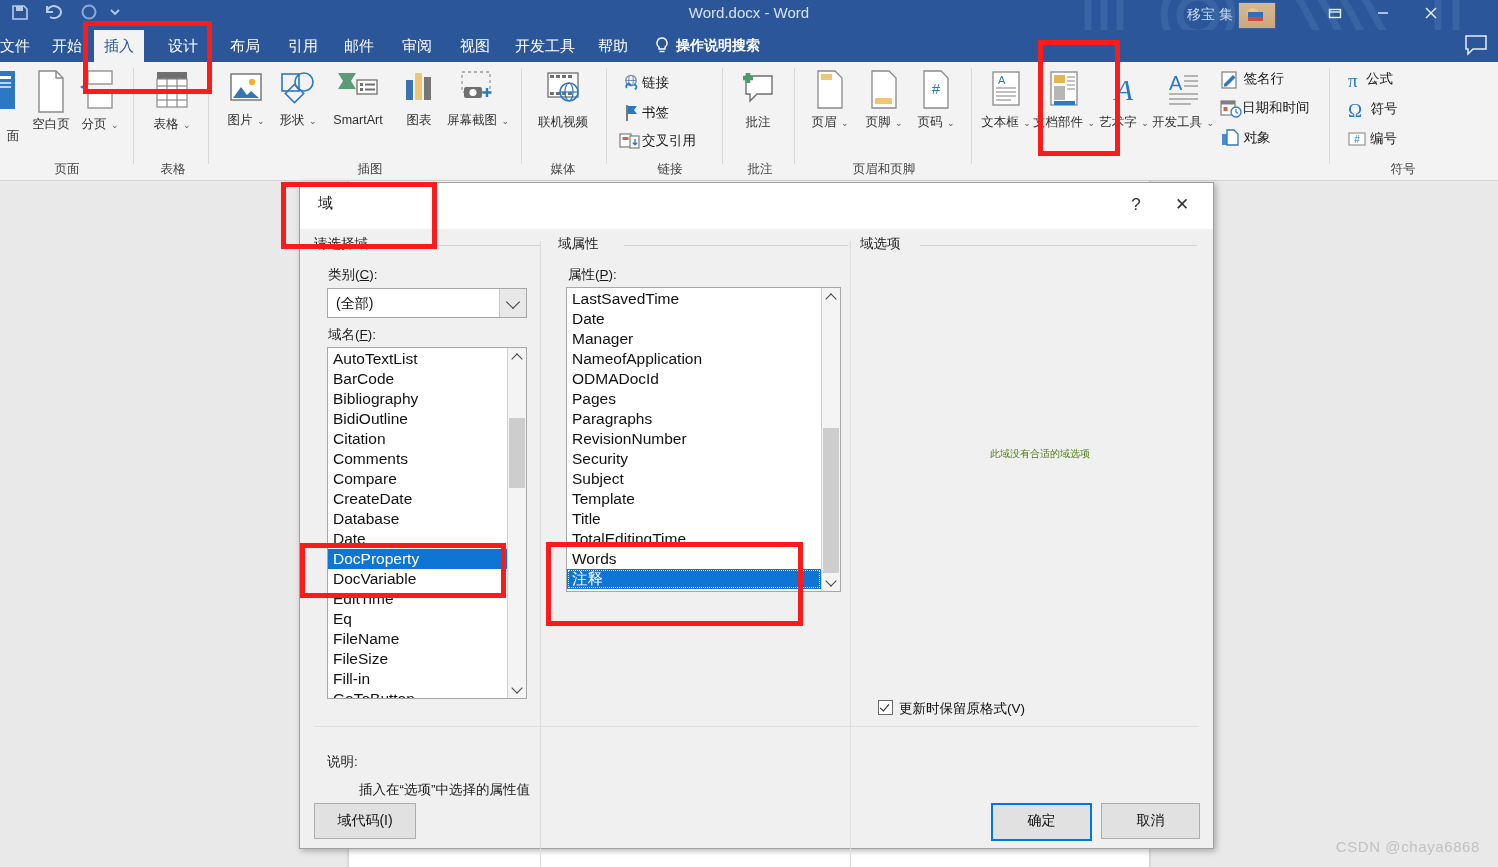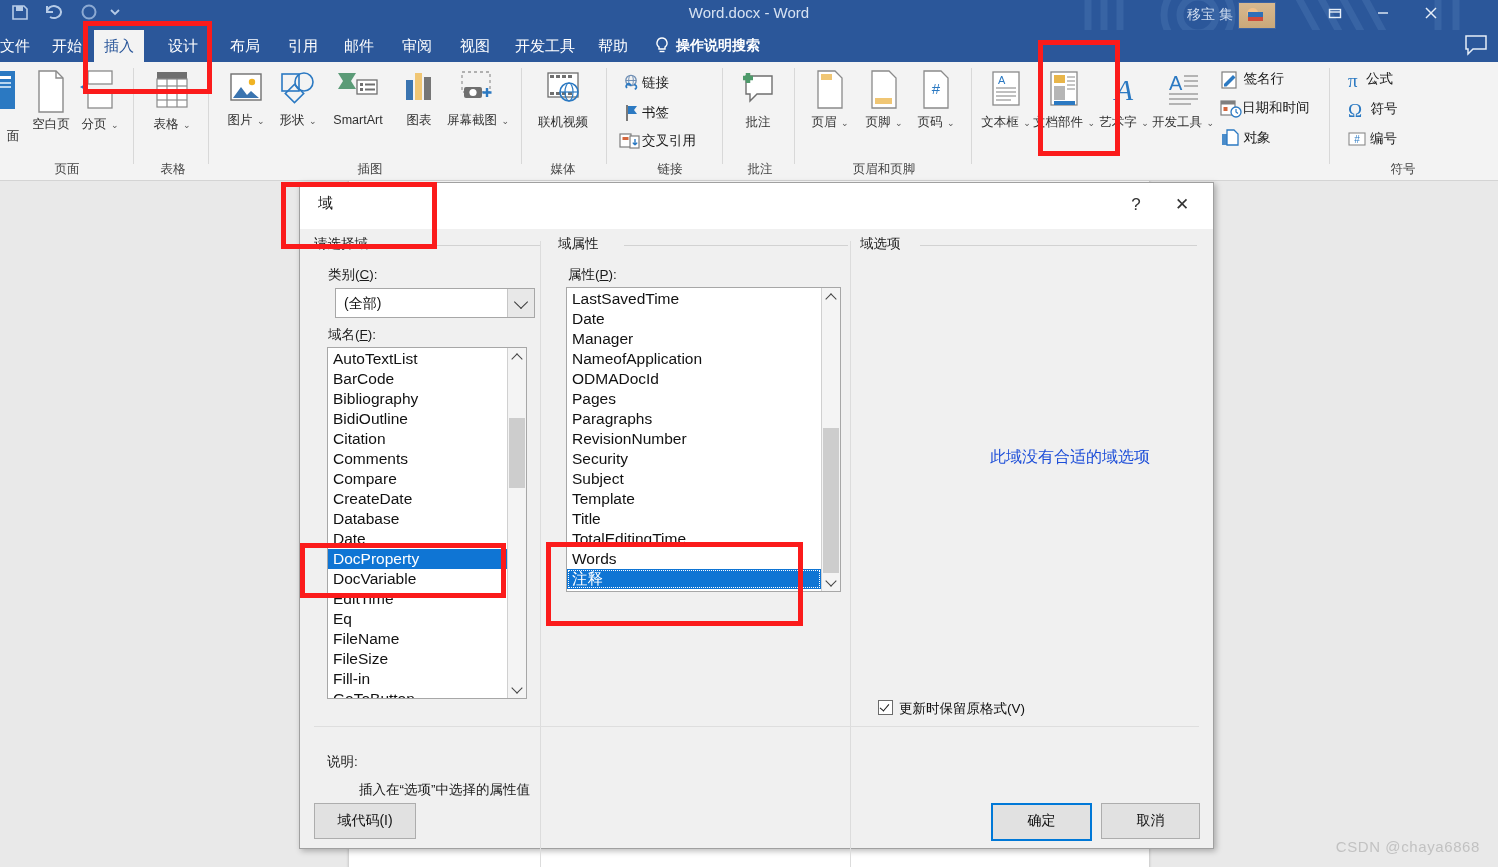--- a/index.html
+++ b/index.html
@@ -94,21 +94,21 @@
   .grp{position:absolute;}
   .grp .cap{position:absolute;left:0;top:0;font-size:13.5px;color:#1a1a1a;background:#f0f0f0;padding-right:6px;white-space:nowrap;}
   .grp .rule{position:absolute;left:0;top:10px;height:1px;background:#d2d2d2;}
   .vsep{position:absolute;width:1px;background:#dcdcdc;}
 
   .lbl{position:absolute;font-size:13.5px;color:#1a1a1a;white-space:nowrap;}
   .lbl u{text-decoration:underline;}
 
   .combo{
     position:absolute;background:#fff;border:1px solid #a7a7a7;
-    font-size:14px;color:#111;margin-left:8px;
+    font-size:14px;color:#111;
   }
   .combo .val{position:absolute;left:8px;top:6px;}
   .combo .arrowbox{
     position:absolute;right:0;top:0;bottom:0;width:26px;background:#e8e8e8;border-left:1px solid #c6c6c6;
   }
   .chev{position:absolute;left:50%;top:50%;width:9px;height:9px;margin-left:-5px;margin-top:-6px;
         border-right:1.6px solid #3a3a3a;border-bottom:1.6px solid #3a3a3a;transform:rotate(45deg);}
 
   .listbox{
     position:absolute;background:#fff;border:1px solid #a7a7a7;overflow:hidden;
@@ -118,21 +118,21 @@
   .li.sel{background:#0f75d4;color:#fff;}
   .li.sel.focus{outline:1px dotted #ffffff;outline-offset:-2px;}
   .sbar{position:absolute;right:0;top:0;bottom:0;width:18px;background:#f4f4f4;border-left:1px solid #d0d0d0;}
   .sbtn{position:absolute;left:0;width:18px;height:18px;}
   .sbtn.top{top:0;} .sbtn.bot{bottom:0;}
   .sb-chev{position:absolute;left:50%;top:50%;width:7px;height:7px;margin-left:-4px;margin-top:-5px;
         border-right:1.5px solid #444;border-bottom:1.5px solid #444;transform:rotate(45deg);}
   .sb-chev.up{transform:rotate(-135deg);margin-top:-2px;}
   .thumb{position:absolute;left:1px;width:16px;background:#cdcdcd;}
 
-  .opt-msg{position:absolute;font-size:16px;color:#1d4ed8;white-space:nowrap;}
+  .opt-msg{position:absolute;font-size:10px;color:#4d7c0f;white-space:nowrap;}
 
   .chk{position:absolute;font-size:13.5px;color:#111;white-space:nowrap;}
   .chkbox{
     display:inline-block;width:13px;height:13px;border:1px solid #6b6b6b;background:#fff;
     position:relative;vertical-align:-2px;margin-right:6px;
   }
   .chkbox:after{
     content:"";position:absolute;left:3px;top:1px;width:4px;height:8px;
     border-right:1.6px solid #1a1a1a;border-bottom:1.6px solid #1a1a1a;transform:rotate(40deg);
   }

